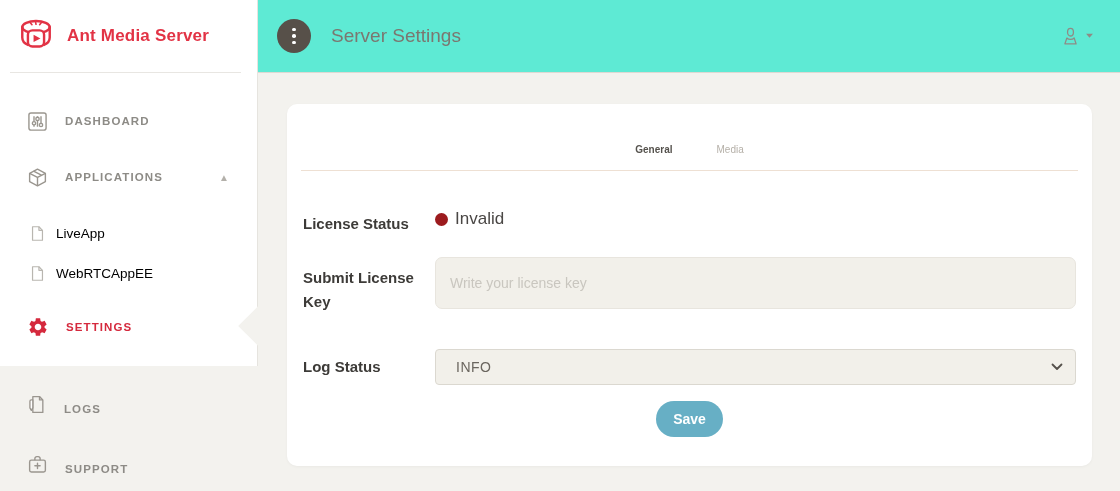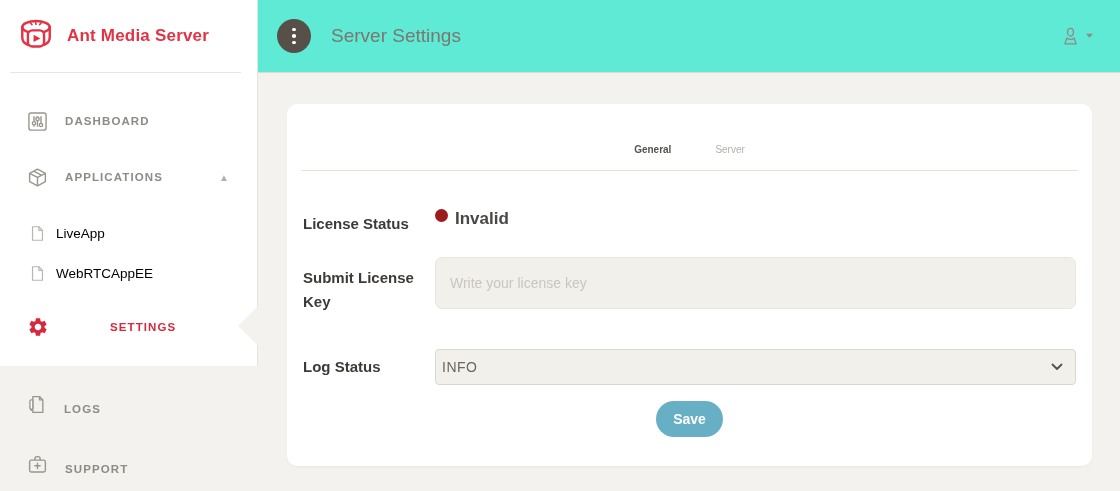--- a/index.html
+++ b/index.html
@@ -12,21 +12,21 @@
              border-right:1px solid #e6e4df; z-index:2; }
   .logo-row { height:72px; display:flex; align-items:center; padding-left:15px; }
   .brand-name { margin-left:10px; font-size:17px; font-weight:600; color:#e23345; letter-spacing:.2px; }
   .logo-divider { border-top:1px solid #e8e6e2; margin:0 16px 0 10px; }
   nav { padding-top:20px; }
   .nav-item { position:relative; display:flex; align-items:center; height:56px; padding-left:27px; cursor:pointer; }
   .nav-item .label { margin-left:17px; font-size:11.5px; font-weight:600; letter-spacing:1.1px; color:#8d8b86; }
   .nav-sub { display:flex; align-items:center; height:40px; padding-left:29px; cursor:pointer; }
   .nav-sub .label { margin-left:10px; font-size:13.5px; color:#000000; }
   .nav-sub.first { margin-top:8px; }
-  .nav-item.settings { margin-top:6px;gap:44px; }
+  .nav-item.settings { margin-top:6px; }
   .nav-item.settings .label { color:#d5293d; }
   .nav-item.logs, .nav-item.support { margin-top:4px;align-items:flex-end; }
   .caret-up { position:absolute; right:28px; color:#b3b0aa; font-size:10px; }
 
   
   .main { position:absolute; left:258px; top:0; width:862px; height:491px; }
   header { height:73px; background:#5eead4; border-bottom:1px solid #ddd9d3;
            display:flex; align-items:center; padding:0 26px 0 19px; }
   .kebab { width:34px; height:34px; border-radius:50%; background:#575049; display:flex; flex-direction:column;
            align-items:center; justify-content:center; gap:3px; cursor:pointer; flex:none; }
@@ -47,35 +47,35 @@
   .tab.inactive { color:#b5b0a8; font-weight:500; }
   .card-divider { border-top:1px solid #eee0d3; margin:0 14px; }
 
   .form { padding:0 16px; }
   .row { display:flex; }
   .f-label { width:132px; flex:none; font-size:15px; font-weight:600; color:#3d3b38; line-height:1.55; }
   .f-field { flex:1; }
 
   .row-license { margin-top:38px; }
   .row-license .f-label { padding-top:3px; }
-  .status-line { display:flex; align-items:flex-start;font-weight:bold; }
+  .status-line { display:flex; align-items:center; }
   .status-dot { width:13px; height:13px; border-radius:50%; background:#9c1b1e; flex:none; }
   .status-text { margin-left:7px; font-size:17px; color:#4a4745; }
   .status-msg { margin-top:11px; font-size:13.5px; color:#3a3835; }
 
   .row-key { margin-top:22px; }
   .row-key .f-label { padding-top:9px; }
   .license-input { width:100%; height:52px; background:#f2f0ea; border:1px solid #e8e5de; border-radius:7px;
                    padding:0 14px; font-size:14px; color:#55504b; font-family:inherit; outline:none; }
   .license-input::placeholder { color:#c9c6bf; }
 
   .row-log { margin-top:36px; align-items:center; }
   .select-wrap { position:relative; flex:1; }
   .log-select { width:100%; height:36px; background:#f2f0ea; border:1px solid #dbd8d0; border-radius:4px;
-                padding:0 6px; font-size:14px; letter-spacing:.5px; color:#6b665f; font-family:inherit;
+                padding:0 20px; font-size:14px; letter-spacing:.5px; color:#6b665f; font-family:inherit;
                 appearance:none; -webkit-appearance:none; -moz-appearance:none; outline:none; cursor:pointer; }
   .sel-chevron { position:absolute; right:13px; top:50%; transform:translateY(-50%); pointer-events:none;
                  display:flex; align-items:center; }
 
   .save-row { display:flex; justify-content:center; margin-top:16px; }
   .save-btn { min-width:66px; height:36px; padding:0 17px; border:none; border-radius:18px; background:#67afc5;
               color:#fff; font-size:14px; font-weight:700; font-family:inherit; cursor:pointer; }
 </style>
 </head>
 <body>
@@ -200,21 +200,21 @@
         </span>
       </div>
     </header>
 
     <div class="content">
       <div class="notch"></div>
 
       <div class="card">
         <div class="tabs">
           <span class="tab active">General</span>
-          <span class="tab inactive">Server</span>
+          <span class="tab inactive">Media</span>
         </div>
         <div class="card-divider"></div>
 
         <div class="form">
 
           <div class="row row-license">
             <div class="f-label">License Status</div>
             <div class="f-field">
               <div class="status-line">
                 <span class="status-dot"></span>

